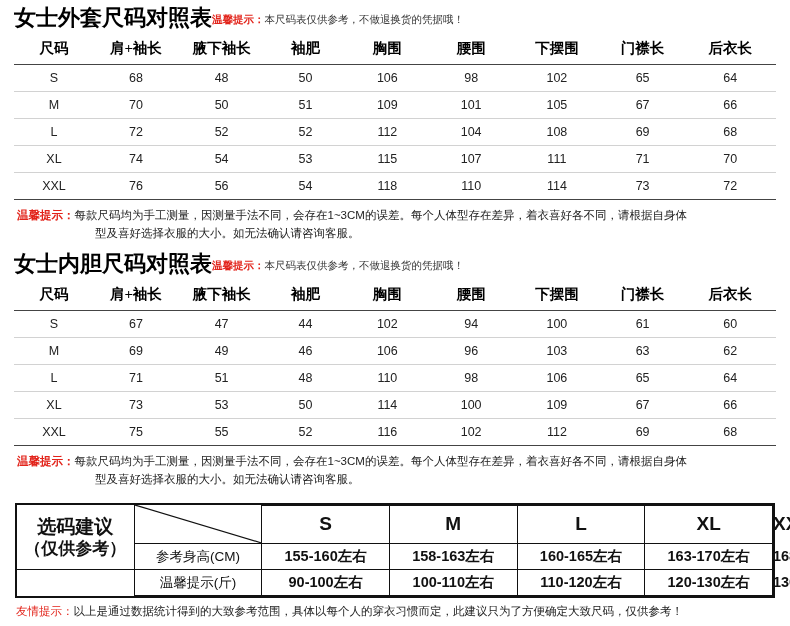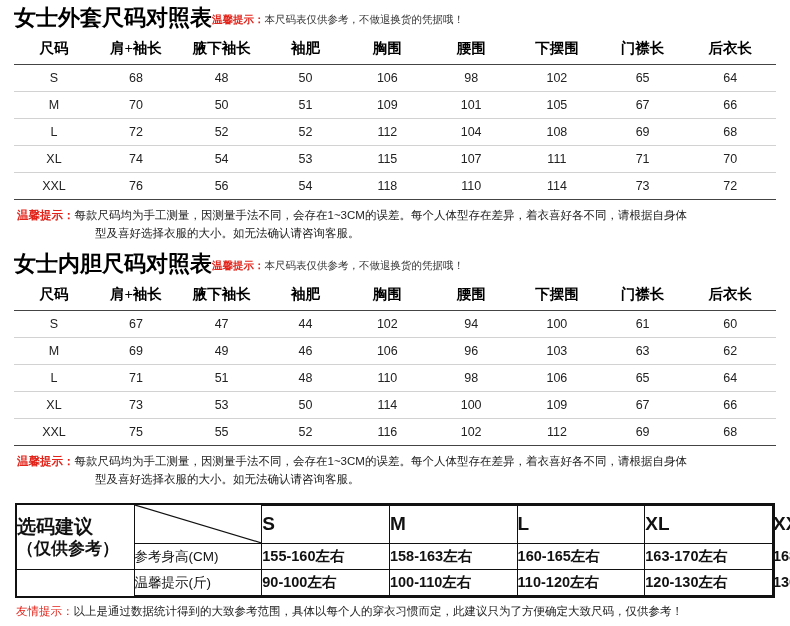--- a/index.html
+++ b/index.html
@@ -110,21 +110,21 @@
     border: 2px solid #111;
     box-sizing: border-box;
   }
   table.suggest {
     width: 100%;
     border-collapse: collapse;
     table-layout: fixed;
   }
   table.suggest td {
     border: 1px solid #111;
-    text-align: left;
+    text-align: center;
     vertical-align: middle;
     padding: 3px 0;
   }
   table.suggest td.corner {
     border: none;
     position: relative;
     width: 115px;
     padding: 0;
   }
   .corner-box {

